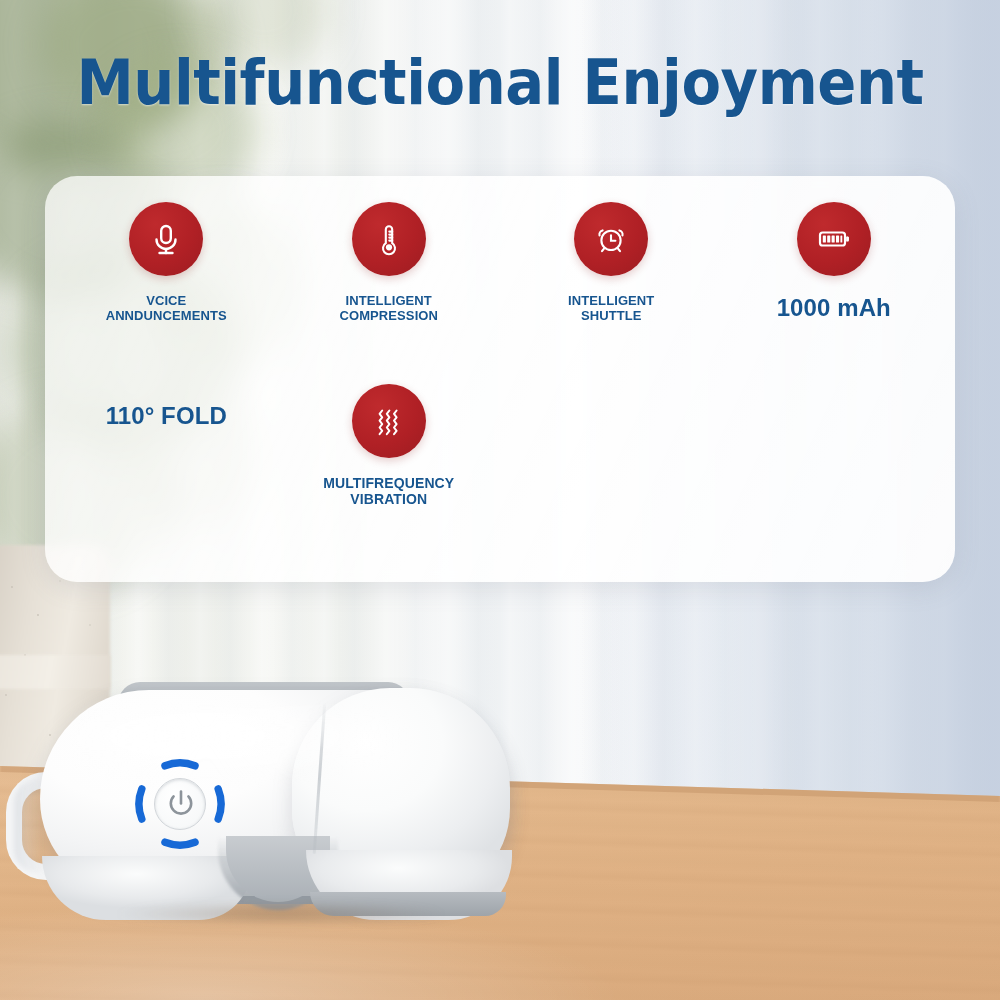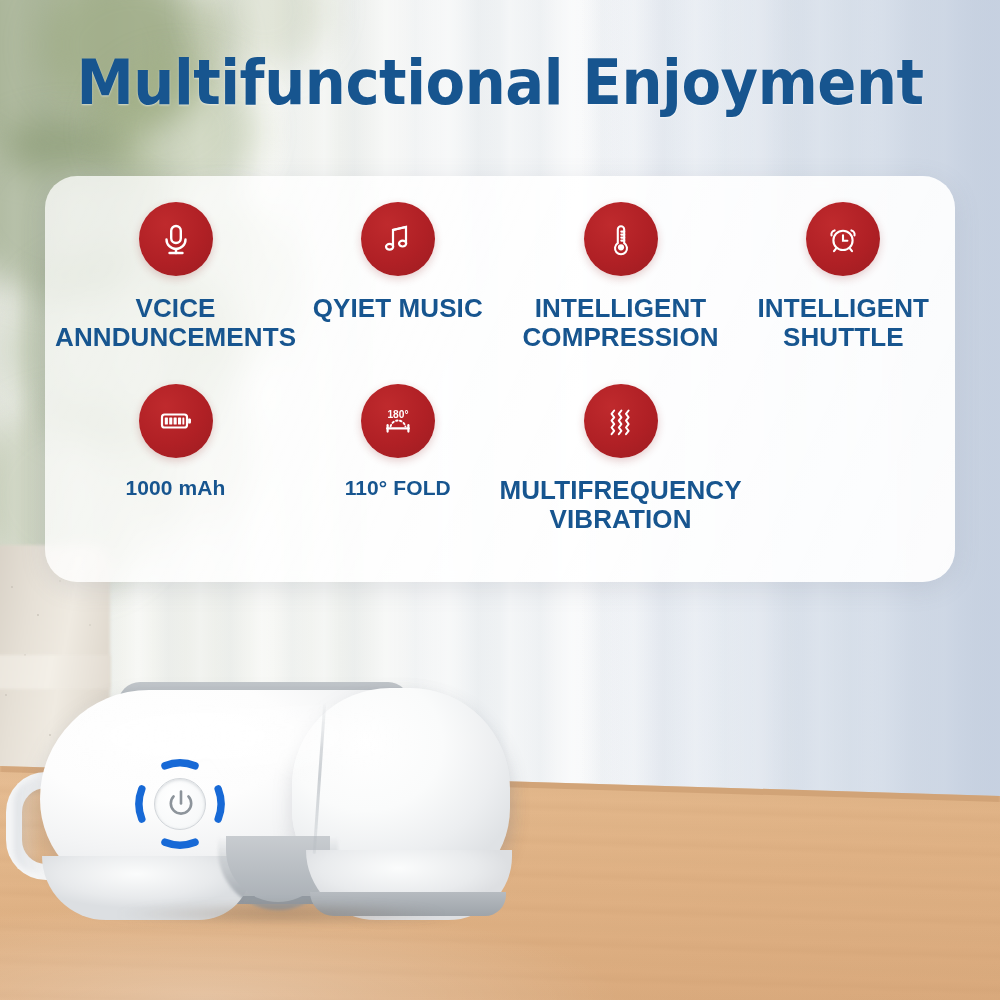--- a/index.html
+++ b/index.html
@@ -144,29 +144,29 @@
     width:74px; height:74px; border-radius:50%;
     background:radial-gradient(circle at 36% 30%, #bf2a2d 0%, #b02025 55%, #9d1c21 100%);
     display:flex; align-items:center; justify-content:center;
     box-shadow:0 3px 9px rgba(140,30,34,.22);
     flex:none;
   }
   .icon-circle svg { display:block; }
   .feature-label {
     margin-top:18px;
     color:#17558f;
-    font-size:26px;
+    font-size:13px;
     font-weight:700;
     line-height:1.13;
     text-align:center;
     letter-spacing:.1px;
     white-space:pre-line;
   }
-  .row2 .feature-label { font-size:21px; }
-  .row2 .feature-label.small { font-size:26px; }
+  .row2 .feature-label { font-size:24px; }
+  .row2 .feature-label.small { font-size:14px; }
 
   
   #device { position:absolute; left:0; top:660px; width:620px; height:320px; }
 
   .strap {
     position:absolute; left:6px; top:112px; width:110px; height:108px;
     border:16px solid #f4f5f6;
     border-right:none;
     border-radius:40px 0 0 40px;
     box-shadow:-2px 2px 6px rgba(120,125,135,.2) inset;
@@ -306,31 +306,20 @@
           <rect x="15.2" y="7" width="9.6" height="17" rx="4.8"></rect>
           <path d="M10.5 20.5a9.5 9.5 0 0 0 19 0"></path>
           <line x1="20" y1="30" x2="20" y2="34"></line>
           <line x1="13.5" y1="34" x2="26.5" y2="34"></line>
         </svg>
       </div>
       <div class="feature-label">VCICE
 ANNDUNCEMENTS</div>
     </div>
 
-    <div class="feature">
-      <div class="icon-circle">
-        <svg width="40" height="40" viewBox="0 0 40 40" fill="none" stroke="#fff" stroke-width="2.2" stroke-linecap="round">
-          <path d="M15 27.5V11l13-3v16.5"></path>
-          <path d="M15 11l13-3"></path>
-          <ellipse cx="11.6" cy="27.8" rx="3.6" ry="2.9"></ellipse>
-          <ellipse cx="24.6" cy="24.6" rx="3.6" ry="2.9"></ellipse>
-        </svg>
-      </div>
-      <div class="feature-label">QYIET MUSIC</div>
-    </div>
 
     <div class="feature">
       <div class="icon-circle">
         <svg width="40" height="40" viewBox="0 0 40 40" fill="none" stroke="#fff" stroke-width="2.1" stroke-linecap="round">
           <path d="M23.2 24.2V10.4a3.2 3.2 0 0 0-6.4 0v13.8a6 6 0 1 0 6.4 0z"></path>
           <circle cx="20" cy="28.3" r="3.1" fill="#fff" stroke="none"></circle>
           <line x1="23.2" y1="12.6" x2="20.3" y2="12.6"></line>
           <line x1="23.2" y1="15.6" x2="20.3" y2="15.6"></line>
           <line x1="23.2" y1="18.6" x2="20.3" y2="18.6"></line>
           <line x1="23.2" y1="21.6" x2="20.3" y2="21.6"></line>
@@ -367,29 +356,20 @@
             <rect x="18.6" y="17.4" width="3.1" height="7.2" rx=".6"></rect>
             <rect x="23.0" y="17.4" width="3.1" height="7.2" rx=".6"></rect>
             <rect x="27.4" y="17.4" width="1.9" height="7.2" rx=".6"></rect>
           </g>
         </svg>
       </div>
       <div class="feature-label">1000 mAh</div>
     </div>
 
     <div class="feature row2">
-      <div class="icon-circle">
-        <svg width="44" height="44" viewBox="0 0 44 44" fill="none" stroke="#fff" stroke-width="1.9" stroke-linecap="round">
-          <text x="22" y="18.6" fill="#fff" stroke="none" font-size="10.2" font-weight="700" text-anchor="middle" font-family="Liberation Sans, sans-serif">180°</text>
-          <path d="M14.6 27.4a7.6 7.6 0 0 1 14.8 0" stroke-dasharray="1.6 2.4"></path>
-          <line x1="11.2" y1="29.4" x2="32.8" y2="29.4" stroke-width="2.2"></line>
-          <line x1="11.6" y1="26.2" x2="11.6" y2="32.6" stroke-width="2.2"></line>
-          <line x1="32.4" y1="26.2" x2="32.4" y2="32.6" stroke-width="2.2"></line>
-        </svg>
-      </div>
       <div class="feature-label">110° FOLD</div>
     </div>
 
 
     <div class="feature row2">
       <div class="icon-circle">
         <svg width="42" height="42" viewBox="0 0 42 42" fill="none" stroke="#fff" stroke-width="2" stroke-linecap="round" stroke-linejoin="round">
           <path d="M14.2 10.5l-2.6 3.4 2.6 3.4-2.6 3.4 2.6 3.4-2.6 3.4 2.6 3.4-2.6 3.2"></path>
           <path d="M21.4 10.5l-2.6 3.4 2.6 3.4-2.6 3.4 2.6 3.4-2.6 3.4 2.6 3.4-2.6 3.2"></path>
           <path d="M28.6 10.5L26 13.9l2.6 3.4-2.6 3.4 2.6 3.4-2.6 3.4 2.6 3.4-2.6 3.2"></path>

